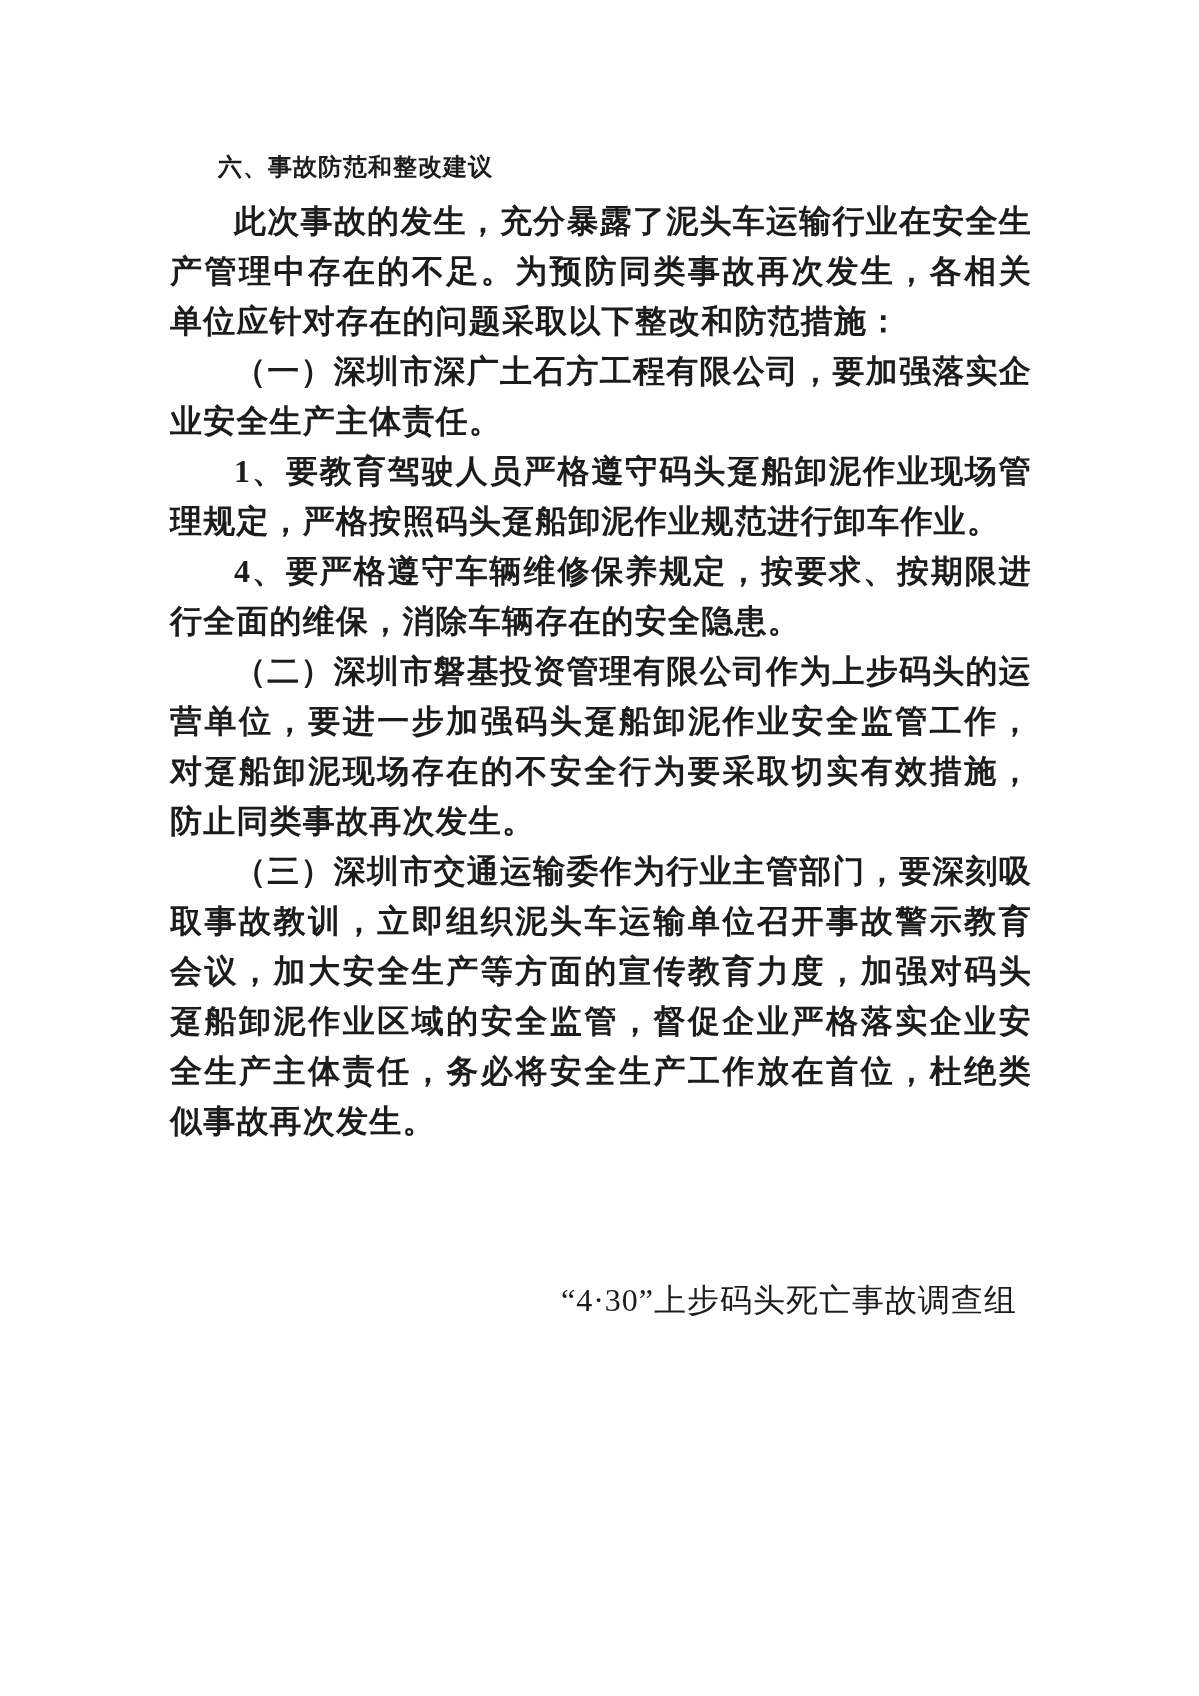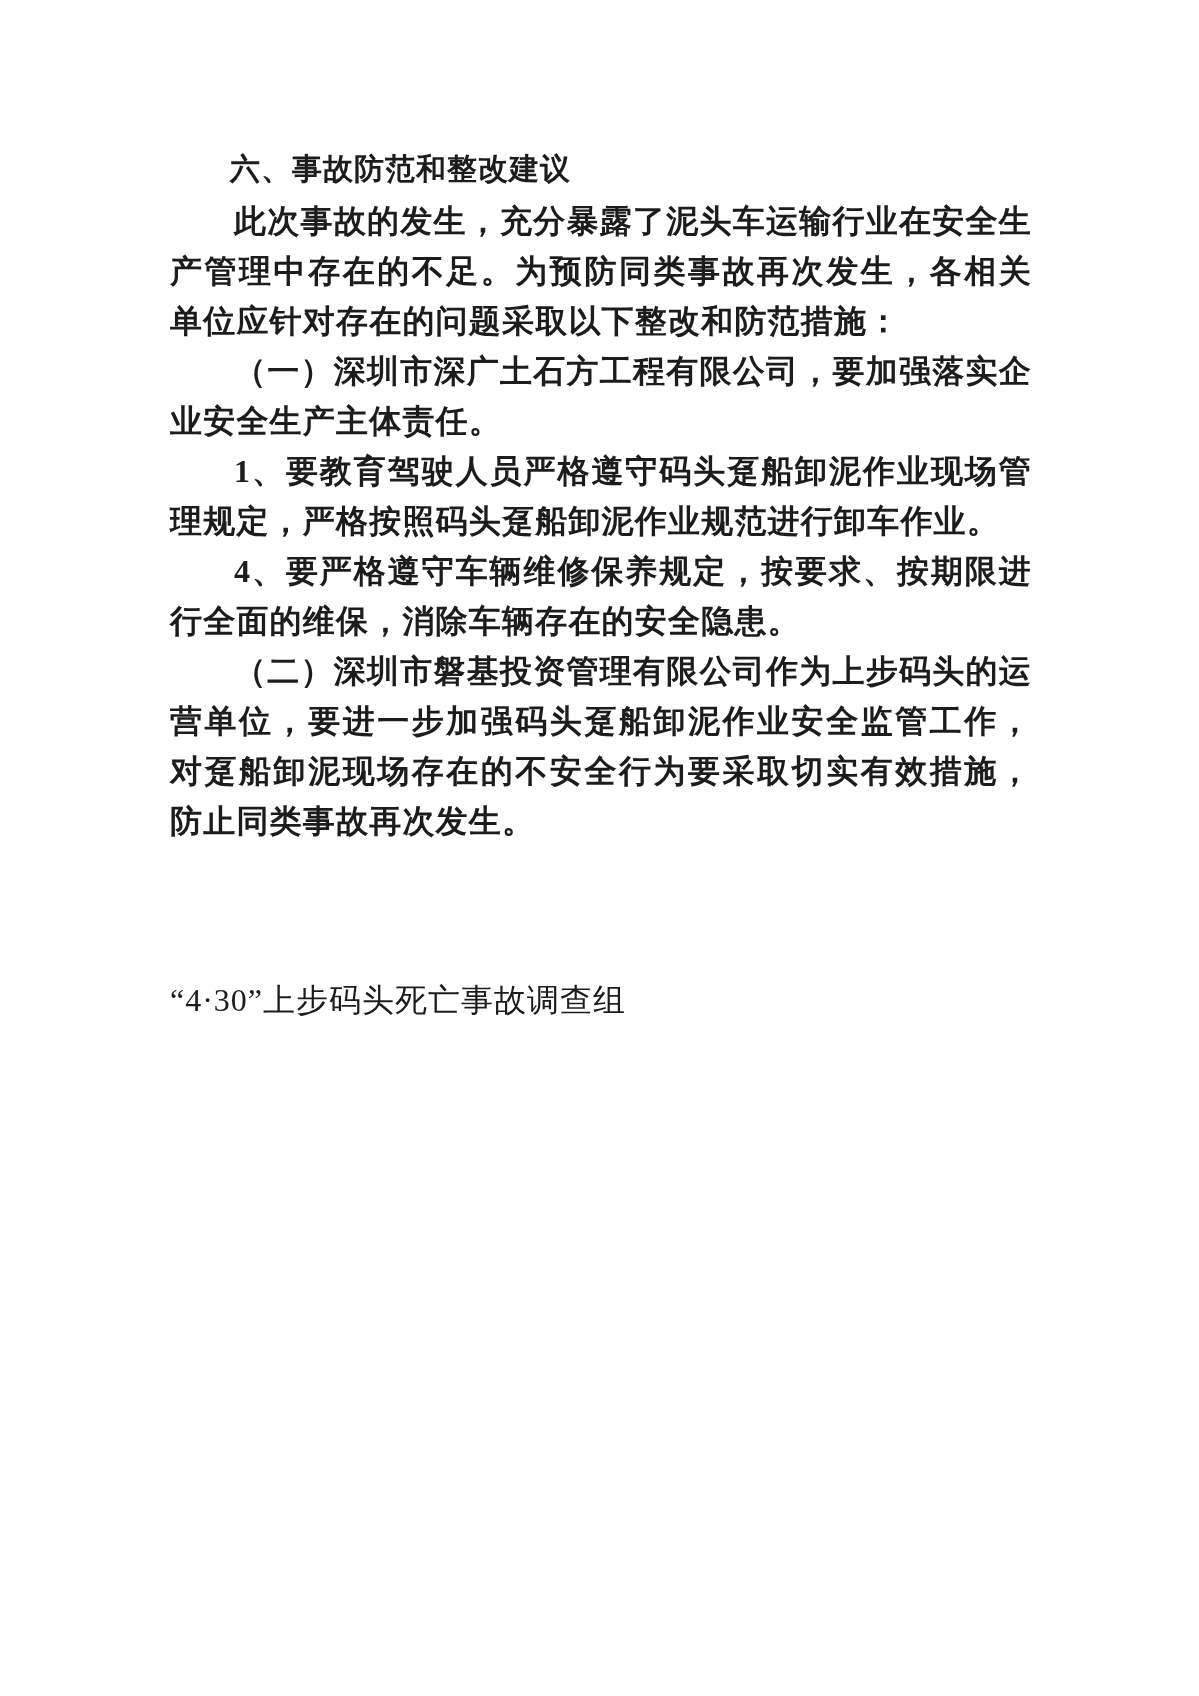--- a/index.html
+++ b/index.html
@@ -23,23 +23,23 @@
     height: 1696px;
     background: #ffffff;
   }
   .content {
     position: absolute;
     left: 170px;
     top: 142px;
     width: 862px;
   }
   .section-heading {
-    font-family: Liberation Serif, serif;
+    font-family: Liberation Mono, monospace;
     font-weight: bold;
-    font-size: 30px;
+    font-size: 24px;
     line-height: 54px;
     letter-spacing: 1px;
     text-indent: 2em;
     margin: 0;
   }
   .body-paragraph {
     font-size: 32px;
     line-height: 50px;
     letter-spacing: 1.2px;
     text-indent: 2em;
@@ -48,21 +48,21 @@
     margin: 0;
     font-weight: bold;
   }
   .signature-block {
     margin-top: 128px;
   }
   .signature-line {
     font-size: 32px;
     line-height: 52px;
     letter-spacing: 1px;
-    text-align: left;
+    text-align: right;
     padding-right: 15px;
     margin: 0;
   }
   .date-line {
     font-size: 32px;
     line-height: 52px;
     letter-spacing: 1px;
     text-align: right;
     padding-right: 99px;
     margin: 0;
@@ -89,20 +89,21 @@
     <p class="body-paragraph">此次事故的发生，充分暴露了泥头车运输行业在安全生产管理中存在的不足。为预防同类事故再次发生，各相关单位应针对存在的问题采取以下整改和防范措施：</p>
 
     <p class="body-paragraph">（一）深圳市深广土石方工程有限公司，要加强落实企业安全生产主体责任。</p>
 
     <p class="body-paragraph">1、要教育驾驶人员严格遵守码头趸船卸泥作业现场管理规定，严格按照码头趸船卸泥作业规范进行卸车作业。</p>
 
     <p class="body-paragraph">4、要严格遵守车辆维修保养规定，按要求、按期限进行全面的维保，消除车辆存在的安全隐患。</p>
 
     <p class="body-paragraph">（二）深圳市磐基投资管理有限公司作为上步码头的运营单位，要进一步加强码头趸船卸泥作业安全监管工作，对趸船卸泥现场存在的不安全行为要采取切实有效措施，防止同类事故再次发生。</p>
 
+    <p class="body-paragraph">（三）深圳市交通运输委作为行业主管部门，要深刻吸取事故教训，立即组织泥头车运输单位召开事故警示教育会议，加大安全生产等方面的宣传教育力度，加强对码头趸船卸泥作业区域的安全监管，督促企业严格落实企业安全生产主体责任，务必将安全生产工作放在首位，杜绝类似事故再次发生。</p>
 
     <div class="signature-block">
       <p class="signature-line">“4·30”上步码头死亡事故调查组</p>
     </div>
 
   </div>
 
 </div>
 
 </body></html>

